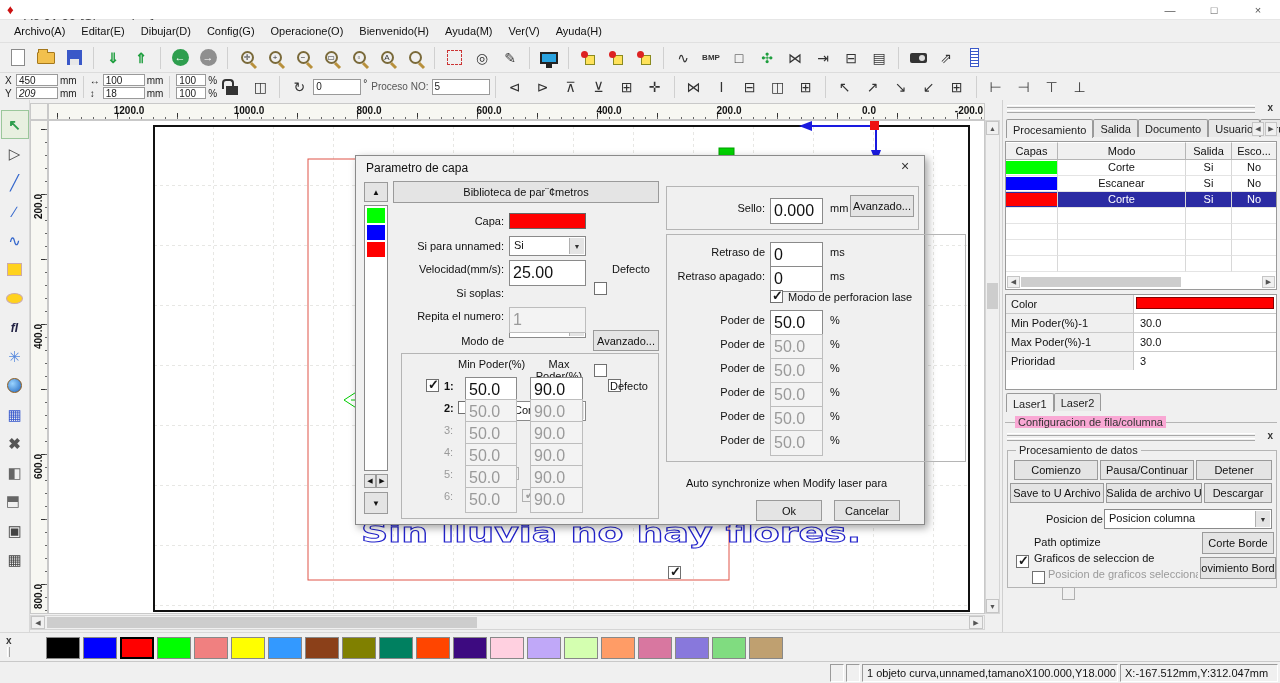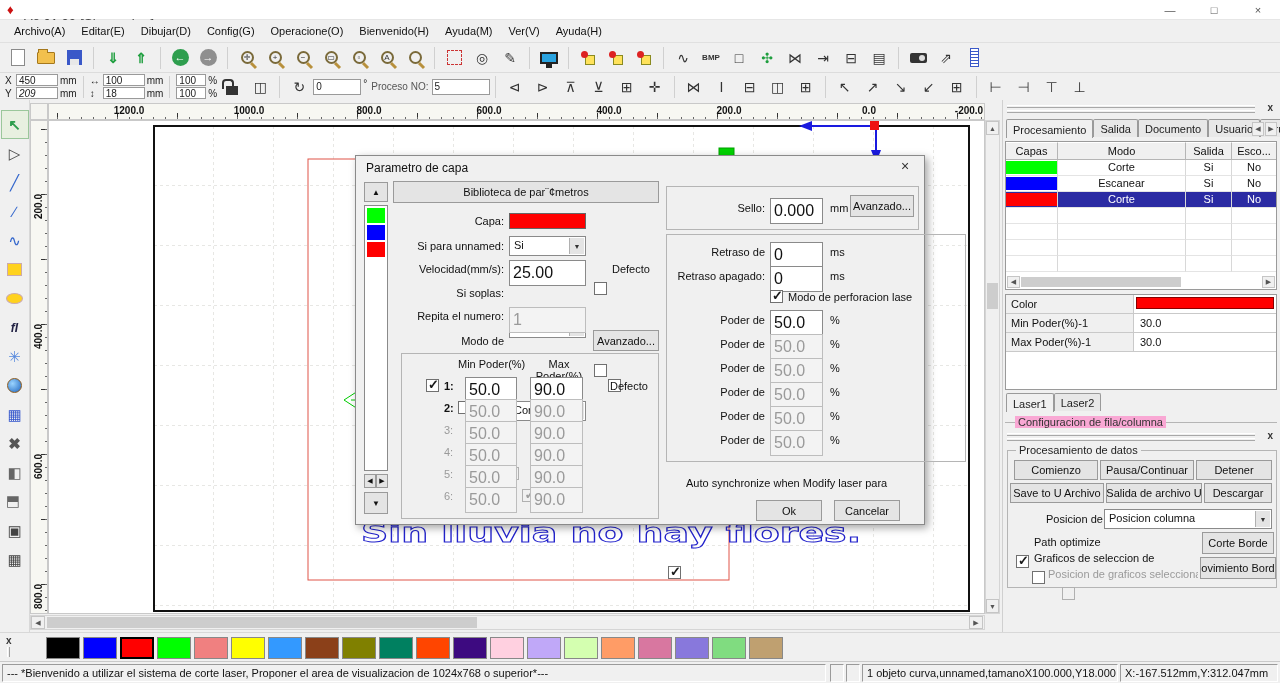--- a/index.html
+++ b/index.html
@@ -551,20 +551,24 @@
         </div>
     </div>
     <div class="tr">
       <div class="lab" style="width:128px">Min Poder(%)-1</div>
       <div class="val" style="width:142px">30.0</div>
     </div>
     <div class="tr">
       <div class="lab" style="width:128px">Max Poder(%)-1</div>
       <div class="val" style="width:142px">30.0</div>
     </div>
+    <div class="tr">
+      <div class="lab" style="width:128px;border-bottom:none">Prioridad</div>
+      <div class="val" style="width:142px;border-bottom:none">3</div>
+    </div>
   </div>
 
   <div class="tabs" style="left:3px;top:292px">
     <div class="tab active">Laser1</div>
     <div class="tab">Laser2</div>
   </div>
 
   <div class="abs" style="left:2px;top:316px;width:272px;height:12px;overflow:hidden">
     <div style="position:absolute;left:0;right:0;top:6px;border-top:1px solid #b5b5b5"></div>
     <span style="position:absolute;left:10px;top:0;background:#f9a8d4;padding:0 3px;color:#333">Configuracion de fila/columna</span>
@@ -767,18 +771,17 @@
   <div class="pswatch" style="left: 527px; background-color: rgb(192, 168, 248);"></div>
   <div class="pswatch" style="left: 564px; background-color: rgb(212, 255, 176);"></div>
   <div class="pswatch" style="left: 601px; background-color: rgb(255, 156, 102);"></div>
   <div class="pswatch" style="left: 638px; background-color: rgb(216, 119, 160);"></div>
   <div class="pswatch" style="left: 675px; background-color: rgb(136, 120, 220);"></div>
   <div class="pswatch" style="left: 712px; background-color: rgb(128, 220, 128);"></div>
   <div class="pswatch" style="left: 749px; background-color: rgb(191, 160, 112);"></div>
 </div>
 
 <div class="abs" id="statusbar">
-  <div class="sseg" style="left:2px;width:824px">--- *Bienvenido a utilizar el sistema de corte laser, Proponer el area de visualizacion de 1024x768 o superior*---</div>
   <div class="sseg" style="left:830px;width:14px"></div>
   <div class="sseg" style="left:846px;width:14px"></div>
   <div class="sseg" style="left:862px;width:256px">1 objeto curva,unnamed,tamanoX100.000,Y18.000</div>
   <div class="sseg" style="left:1120px;width:158px">X:-167.512mm,Y:312.047mm</div>
 </div>
 
 </body></html>

